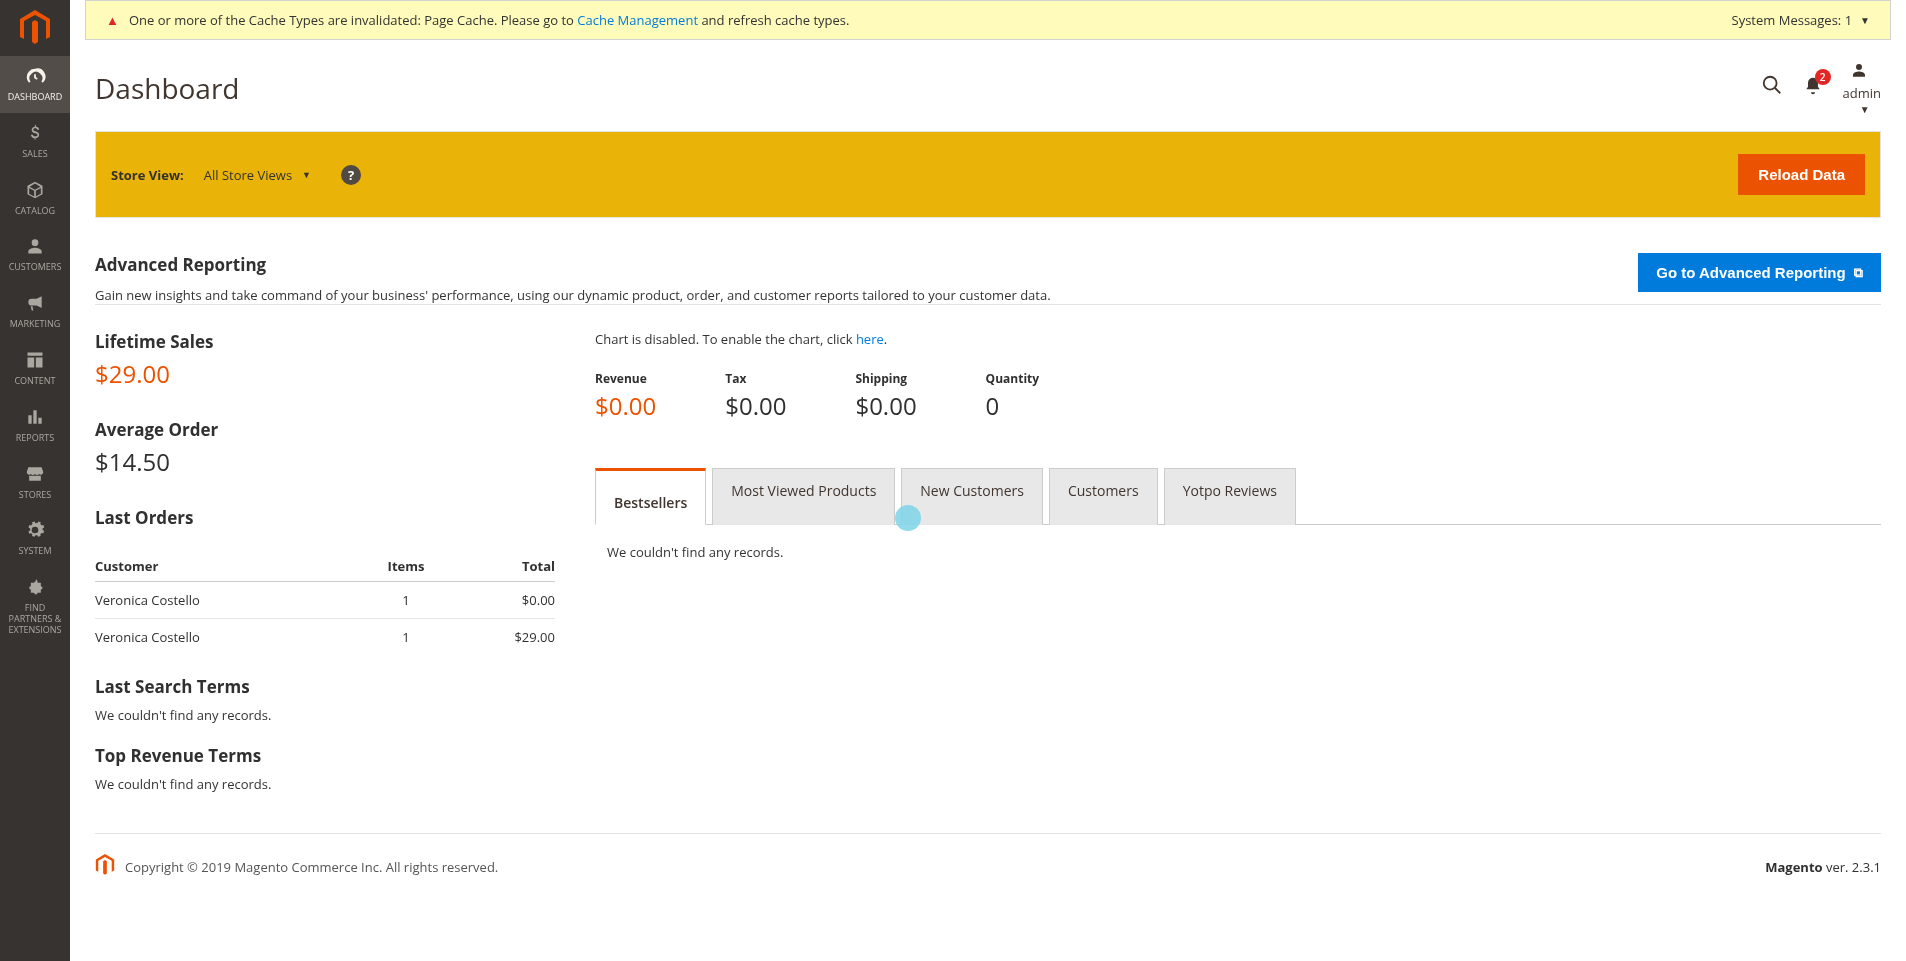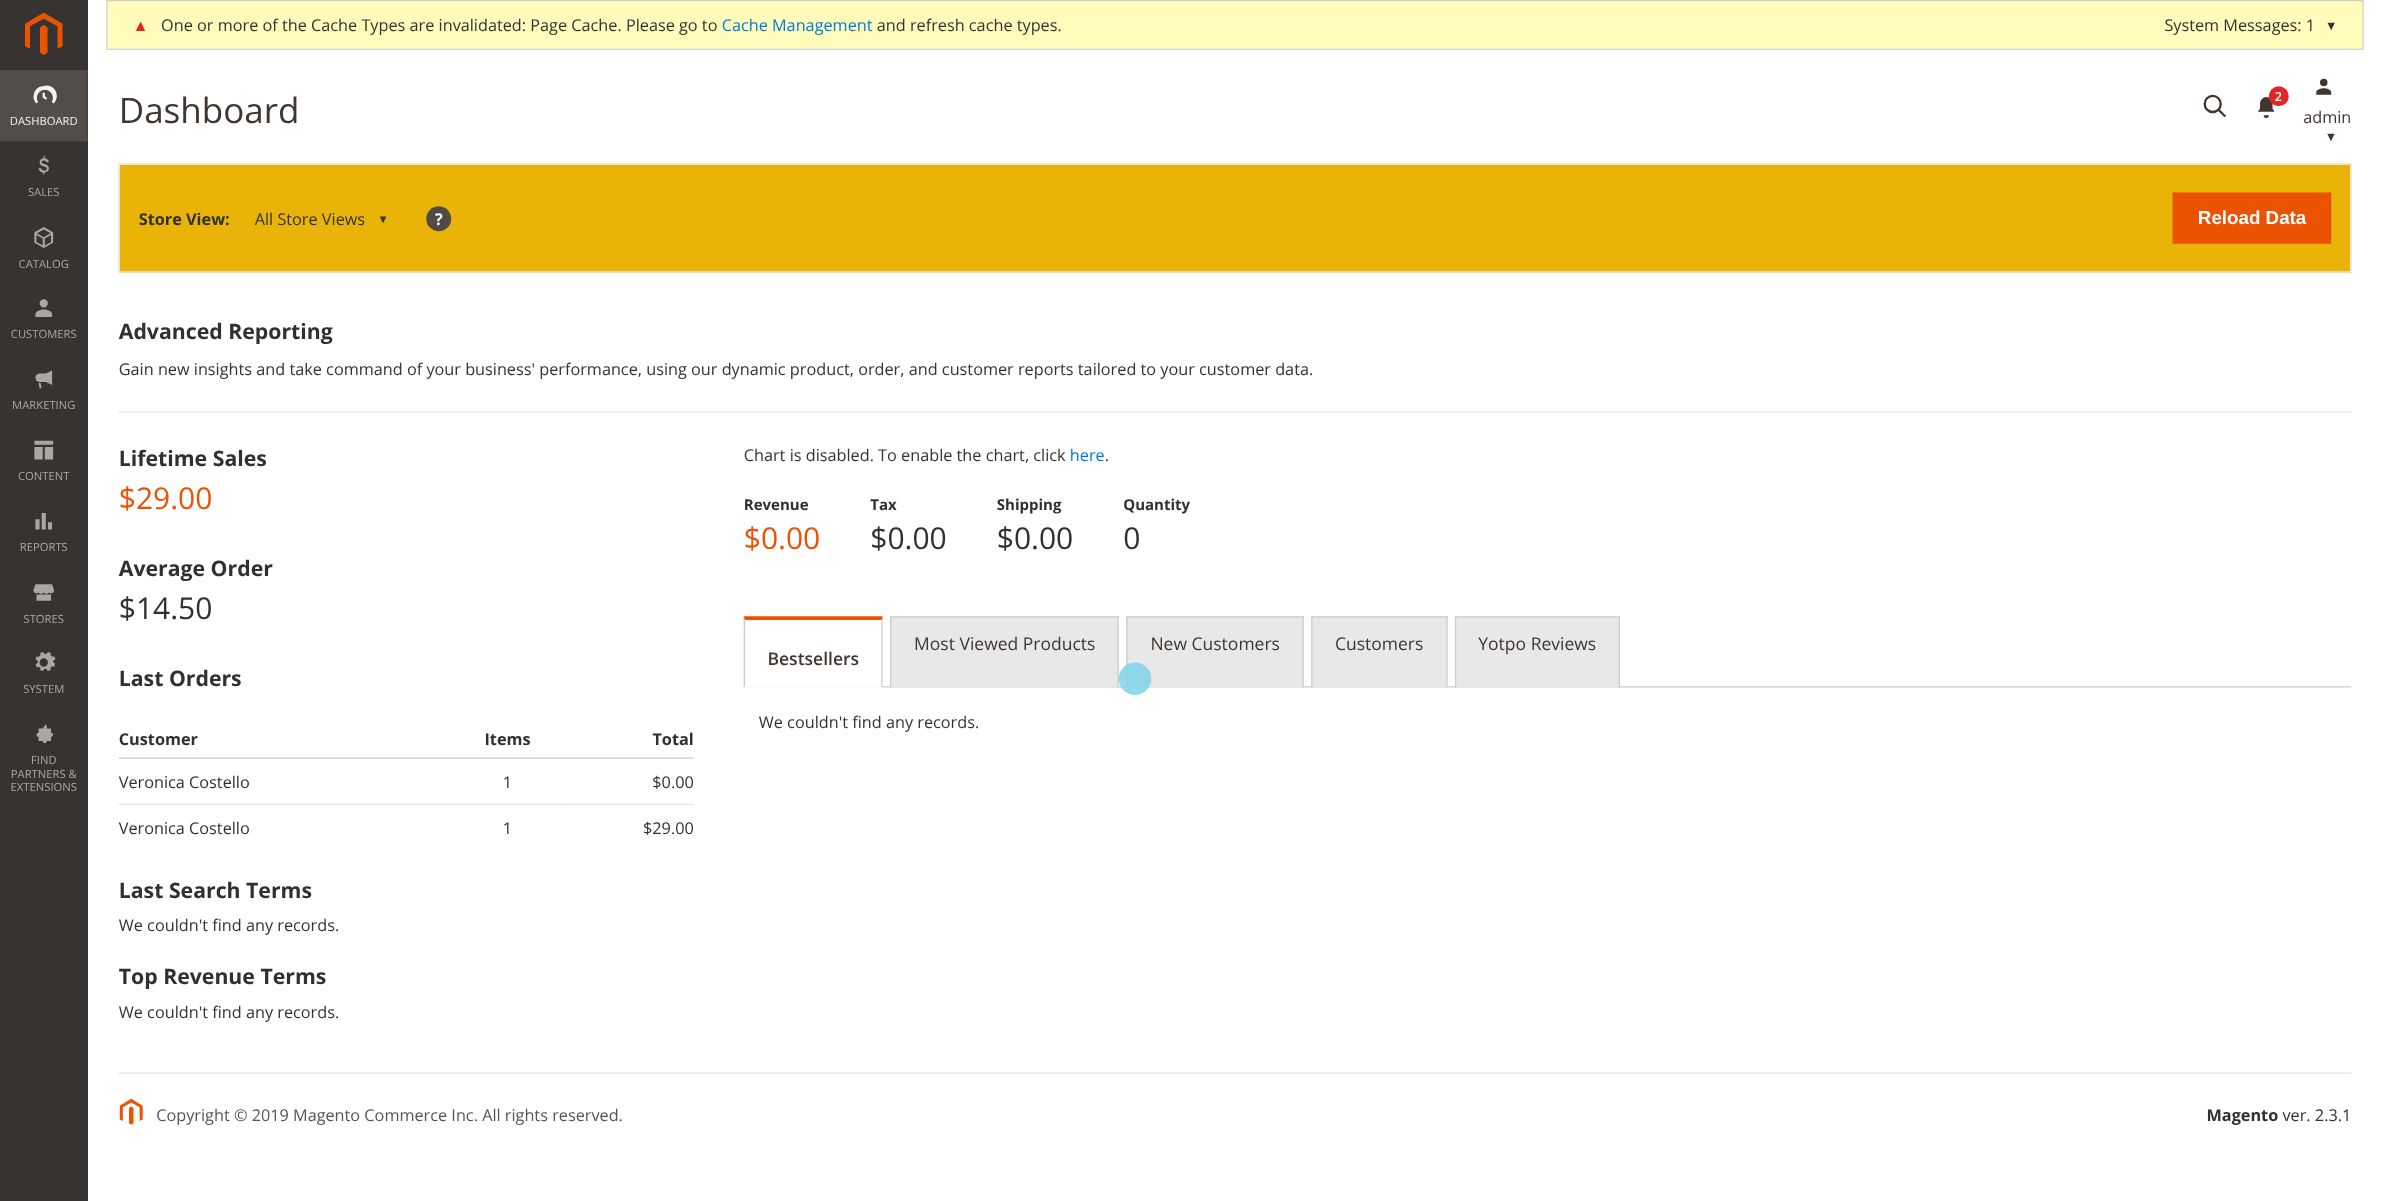--- a/index.html
+++ b/index.html
@@ -39,21 +39,21 @@
 
 .store-view-row { background: #eab308; border: 1px solid #e3e3e3; margin: 0 25px; padding: 22px 15px; display: flex; align-items: center; }
 .store-view-label { font-weight: 700; font-size: 13px; color: #303030; margin-right: 20px; }
 .store-view-select { font-size: 13px; color: #333; cursor: pointer; display: flex; align-items: center; }
 .store-view-select .chev { margin-left: 10px; font-size: 9px; }
 .help-icon { margin-left: 30px; width: 20px; height: 20px; background: #514943; color: #fff; border-radius: 50%; display: inline-flex; align-items: center; justify-content: center; font-size: 13px; font-weight: 700; cursor: pointer; }
 .store-view-row .spacer { flex: 1; }
 .reload-btn { background: #eb5202; color: #fff; border: none; padding: 12px 20px; font-size: 15px; font-weight: 600; cursor: pointer; }
 
 
-.adv-reporting { margin: 35px 25px 0 25px; padding-bottom: 25px; border-bottom: 1px solid #e3e3e3; display: flex; align-items: flex-start; }
+.adv-reporting { margin: 35px 25px 0 25px; border-bottom: 1px solid #e3e3e3; display: flex; align-items: flex-start; }
 .adv-left { flex: 1; }
 .adv-title { font-size: 17px; font-weight: 700; color: #303030; margin-bottom: 10px; }
 .adv-desc { font-size: 13px; color: #333; }
 .adv-btn { background: #007bdb; color: #fff; border: none; padding: 11px 18px; font-size: 15px; font-weight: 600; cursor: pointer; display: flex; align-items: center; gap: 8px; }
 .adv-btn .ext-icon { font-size: 13px; }
 
 
 .dash-body { display: flex; margin: 25px 25px 40px 25px; gap: 40px; }
 .dash-left { width: 460px; flex-shrink: 0; }
 .dash-right { flex: 1; }
@@ -74,21 +74,21 @@
 .mini-table td.right { text-align: right; }
 .mini-table tr:last-child td { border-bottom: none; }
 
 .no-records { font-size: 13px; color: #333; margin-top: 2px; }
 .section-gap { margin-top: 20px; }
 
 
 .chart-disabled { font-size: 13px; color: #333; margin-bottom: 22px; }
 .chart-disabled a { color: #007bdb; text-decoration: none; }
 
-.totals-row { display: flex; gap: 40px; margin-bottom: 45px; margin-top: 19px; }
+.totals-row { display: flex; gap: 69px; margin-bottom: 45px; margin-top: 19px; }
 .total-item-label { font-size: 12px; font-weight: 700; color: #303030; margin-bottom: 2px; }
 .total-item-value { font-size: 24px; color: #303030; }
 .total-item-value.orange { color: #eb5202; }
 
 .tabs-row { display: flex; gap: 6px; border-bottom: 1px solid #ccc; }
 .tab { background: #e8e8e8; border: 1px solid #ccc; border-bottom: none; padding: 12px 18px; font-size: 14px; color: #41362f; cursor: pointer; position: relative; bottom: -1px; }
 .tab.active { background: #fff; border-top: 3px solid #eb5202; font-weight: 600; padding-top: 22px; border-bottom: 1px solid #fff; }
 .tab-content { padding: 18px 12px; font-size: 13px; color: #333; }
 
 
@@ -221,20 +221,24 @@
     <span class="help-icon">?</span>
     <span class="spacer"></span>
     <button class="reload-btn">Reload Data</button>
   </div>
 
   <div class="adv-reporting">
     <div class="adv-left">
       <div class="adv-title">Advanced Reporting</div>
       <div class="adv-desc">Gain new insights and take command of your business' performance, using our dynamic product, order, and customer reports tailored to your customer data.</div>
     </div>
+    <button class="adv-btn">
+      <span>Go to Advanced Reporting</span>
+      <span class="ext-icon">⧉</span>
+    </button>
   </div>
 
   <div class="dash-body">
     <div class="dash-left">
       <div class="stat-block">
         <div class="stat-title">Lifetime Sales</div>
         <div class="stat-value orange">$29.00</div>
       </div>
       <div class="stat-block">
         <div class="stat-title">Average Order</div>

